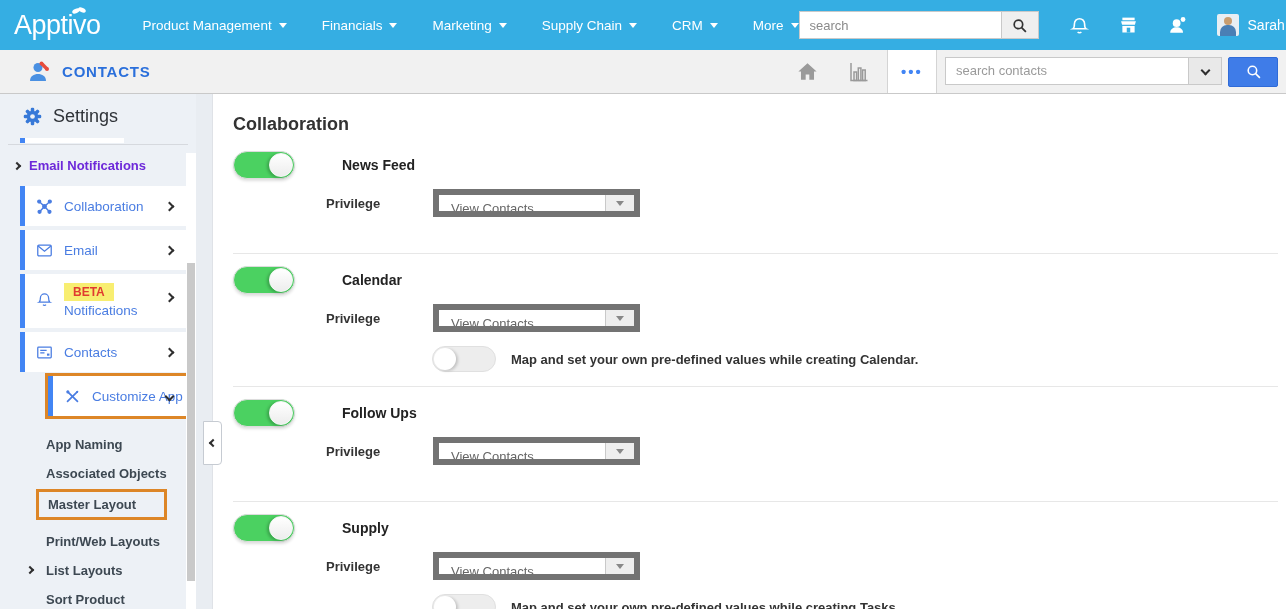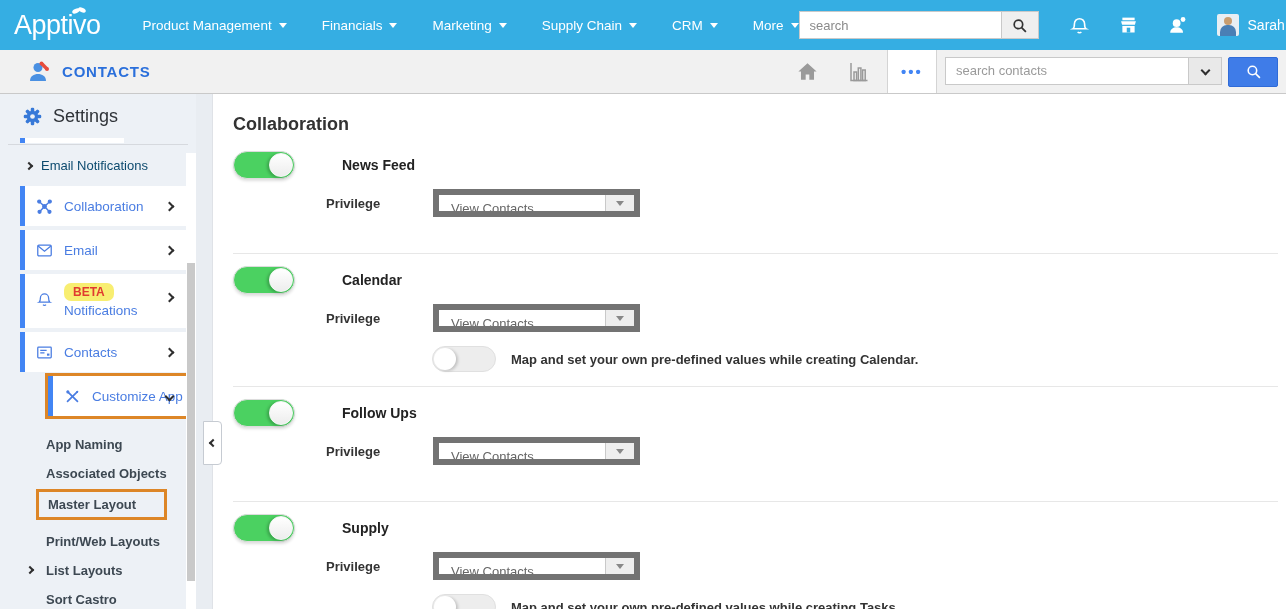--- a/index.html
+++ b/index.html
@@ -43,27 +43,27 @@
   .chev.sm { width:6px; height:6px; border-width:2px; }
 
   
   .content { display:flex; height:523px; position:relative; }
 
   .sidebar { width:196px; background:#edf1f6; position:relative; flex-shrink:0; }
   .sb-header { height:44px; display:flex; align-items:center; gap:10px; padding-left:22px; }
   .sb-header .ttl { font-size:18px; color:#2f3338; }
   .sliver { height:5px; background:#fff; border-left:5px solid #4285f4; margin:0 72px 1px 20px; }
   .sb-divider { border-top:1px solid #d6d9de; margin:0 8px; }
-  .sb-group { display:flex; align-items:center; gap:9px; padding:13px 0 13px 26px; font-size:13px; font-weight:normal; color:#0c4a6e; cursor:pointer; }
+  .sb-group { display:flex; align-items:center; gap:9px; padding:13px 0 13px 14px; font-size:13px; font-weight:bold; color:#6d28d9; cursor:pointer; }
   .sb-card { background:#fff; border-left:5px solid #4285f4; margin:0 10px 4px 20px; min-height:40px; display:flex; align-items:center; padding-left:11px; position:relative; cursor:pointer; }
   .sb-card .lbl { color:#4a7de2; font-size:13.5px; margin-left:11px; }
   .sb-card .chev { position:absolute; right:13px; }
   .sb-card.tall { min-height:54px; align-items:flex-start; padding-top:9px; }
   .sb-card.tall .col { margin-left:11px; display:flex; flex-direction:column; align-items:flex-start; }
-  .badge-beta { background:#f8ee71; color:#e03b30; font-weight:bold; font-size:12px; padding:2px 9px; border-radius:7px; margin-bottom:2px; }
+  .badge-beta { background:#f8ee71; color:#e03b30; font-weight:bold; font-size:12px; padding:2px 9px; border-radius:0; margin-bottom:2px; }
   .hl-orange { box-shadow:0 0 0 3px #dd8627;margin-left:48px; }
   .sb-sub { padding:7px 0 7px 46px; font-size:13px; font-weight:bold; color:#3d4852; position:relative; cursor:pointer; }
   .sb-sub .chev { position:absolute; left:27px; top:11px; }
   .sb-sub.hl span { display:inline-block; border:3px solid #dd8627; margin:-6px 0 0 -10px; padding:5px 28px 5px 9px; }
   .sb-track { position:absolute; right:0; top:59px; bottom:0; width:10px; background:#fff; }
   .sb-thumb { position:absolute; left:1px; width:8px; top:110px; height:318px; background:#c9c9c9; cursor:pointer; }
 
   .gutter { width:17px; background:#e9edf2; border-right:1px solid #dfe2e7; flex-shrink:0; }
   .collapse-tab { position:absolute; left:203px; top:327px; width:19px; height:44px; background:#fff; border:1px solid #c6cbd2; border-radius:0 4px 4px 0; display:flex; align-items:center; justify-content:center; cursor:pointer; z-index:4; }
 
@@ -293,21 +293,21 @@
       <span class="lbl">Customize App</span>
       <span class="chev down"></span>
     </div>
 
     <div style="height:10px;"></div>
     <div class="sb-sub"><span>App Naming</span></div>
     <div class="sb-sub"><span>Associated Objects</span></div>
     <div class="sb-sub hl"><span>Master Layout</span></div>
     <div class="sb-sub"><span>Print/Web Layouts</span></div>
     <div class="sb-sub"><span class="chev right sm"></span><span>List Layouts</span></div>
-    <div class="sb-sub"><span>Sort Castro</span></div>
+    <div class="sb-sub"><span>Sort Product</span></div>
     <div class="sb-sub"></div>
 
     <div class="sb-track">
       <div class="sb-thumb"></div>
     </div>
   </aside>
 
   <div class="gutter"></div>
   <div class="collapse-tab">
     <span class="chev left sm"></span>

